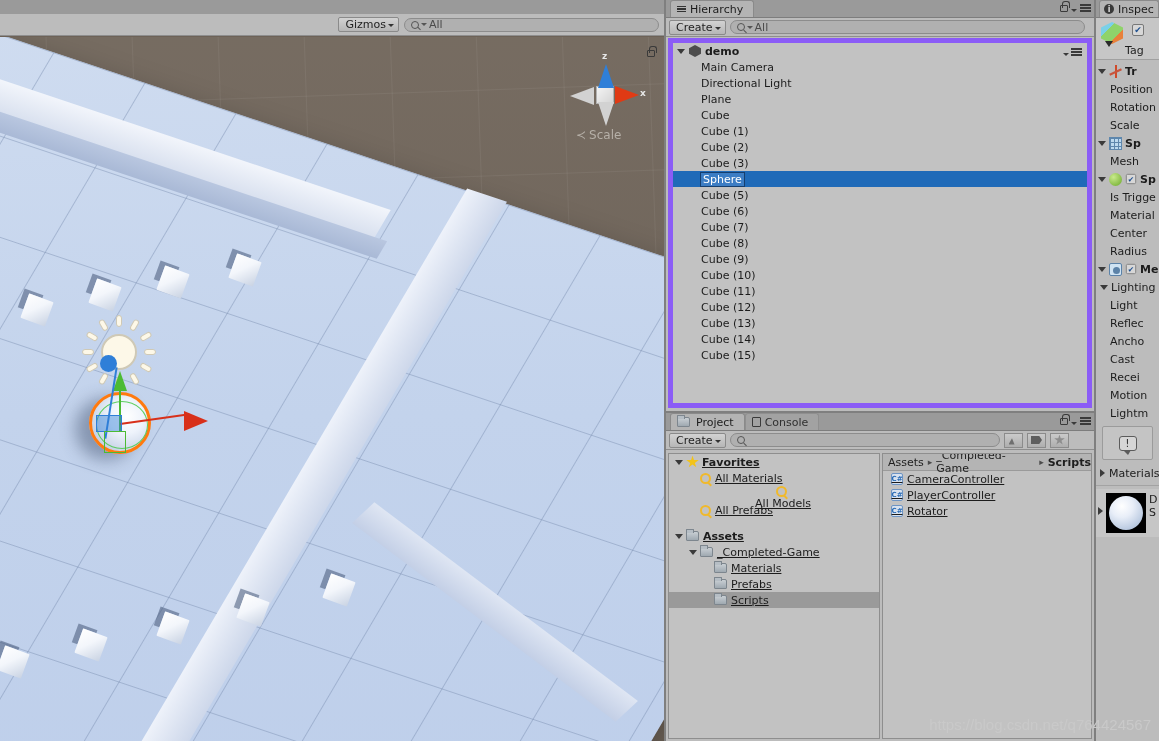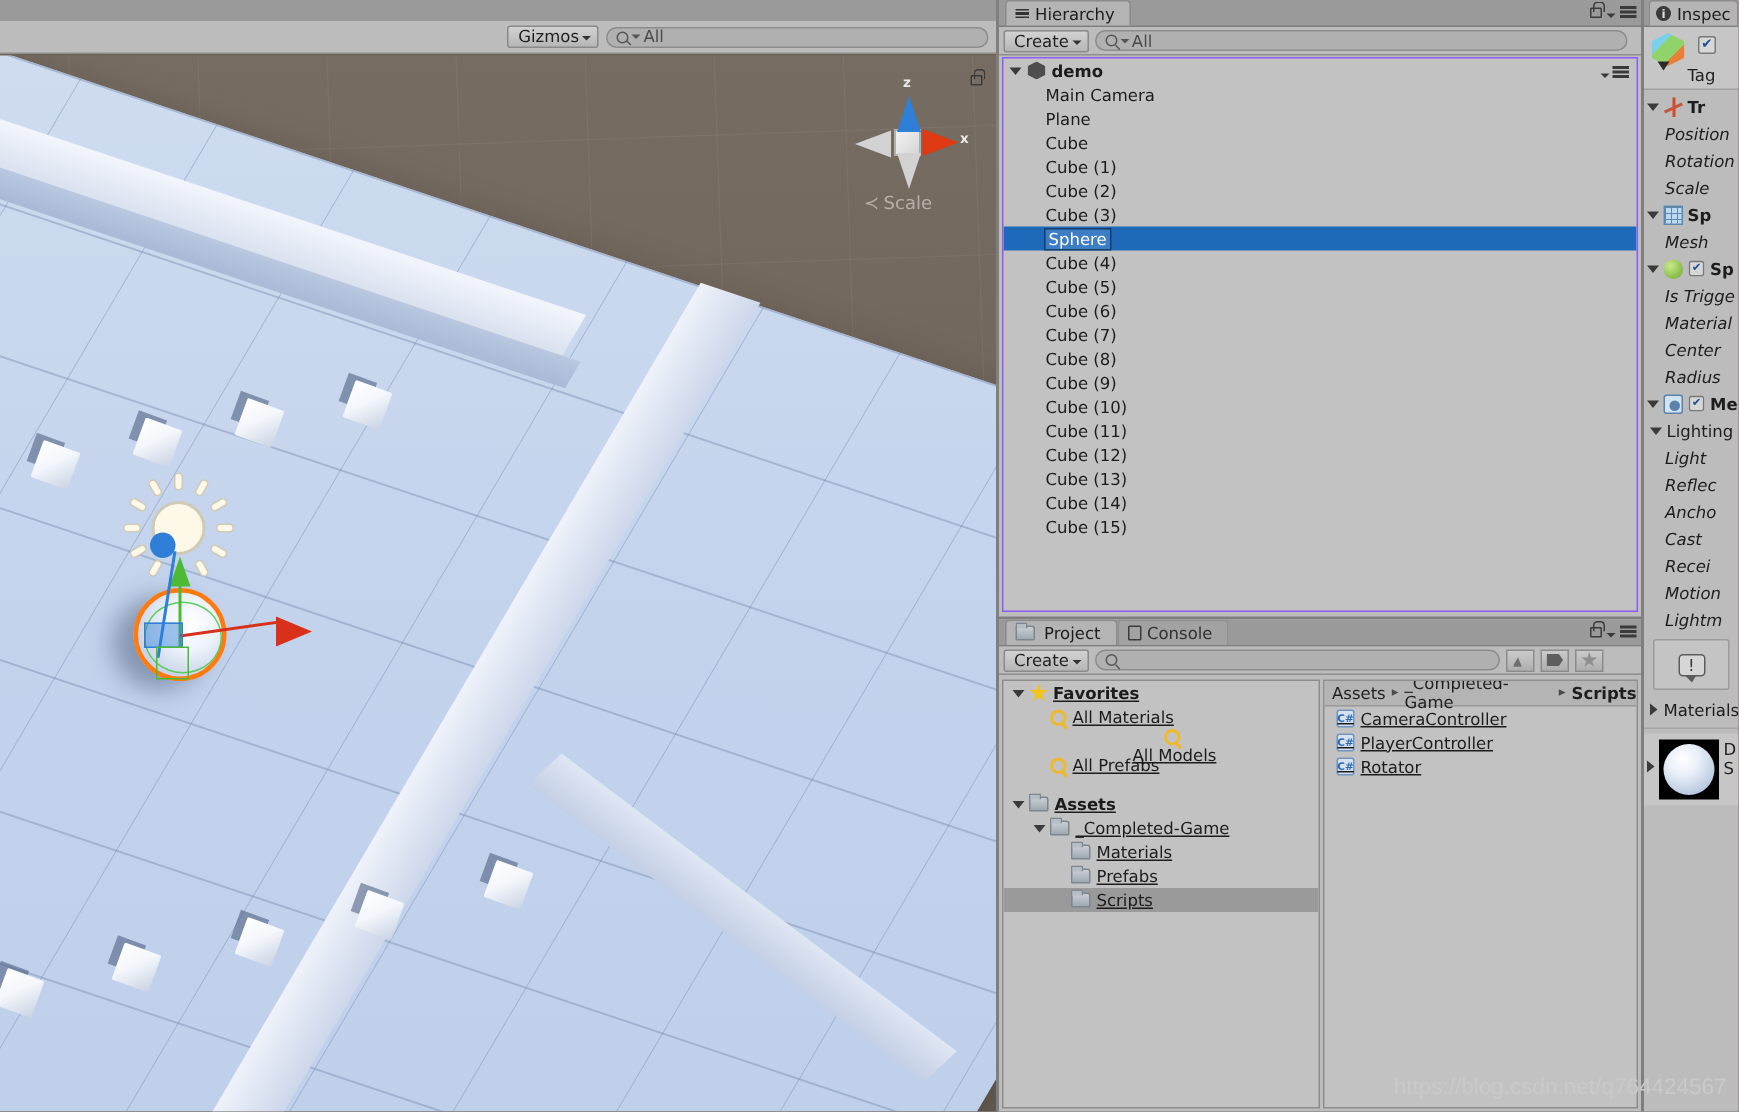--- a/index.html
+++ b/index.html
@@ -182,21 +182,21 @@
   }
   .gz-arrow { position:absolute; width:0;height:0; }
   .gz-line { position:absolute; }
 
   
   #hierarchy { left:666px; top:0; width:428px; height:412px; background:#bcbcbc; }
   #hier-tabbar { position:absolute; left:0; top:0; width:428px; }
   #hier-toolbar { position:absolute; left:0; top:18px; width:428px; }
   #hier-list {
     position:absolute; left:2px; top:38px; width:424px; height:370px;
-    background:#c2c2c2; border:1px solid #8b5cf6; overflow:hidden;
+    background:#c2c2c2; border:5px solid #8b5cf6; overflow:hidden;
   }
   .h-row { height:16px; display:flex; align-items:center; padding-left:4px; font-size:11px; color:#1c1c1c; white-space:nowrap; }
   .h-row.root { font-weight:bold; }
   .h-row.selected { background:#1f6ab8; color:#ffffff; }
   .h-row.selected .h-label { background:#3c7dc4; outline:1px solid #163f6e; padding:0 2px; }
   .h-foldout {
     width:0;height:0;border-left:4px solid transparent;border-right:4px solid transparent;
     border-top:5px solid #3a3a3a; margin-right:4px; flex:none;
   }
   .unity-logo {
@@ -277,21 +277,21 @@
     width:12px;height:12px;background:#d7d7d7;border:1px solid #787878;border-radius:2px;
     display:flex;align-items:center;justify-content:center; flex:none;
   }
   .cbox::after{content:"\2714";font-size:9px;color:#1c4f8f;line-height:1;}
   .i-sect {
     display:flex; align-items:center; gap:3px; height:18px;
     padding-left:2px; font-size:11px; font-weight:bold; color:#1c1c1c;
     white-space:nowrap;
   }
   .i-row { height:18px; padding-left:4px; font-size:11px; color:#1c1c1c; display:flex; align-items:center; white-space:nowrap; }
-  .i-row.ind { padding-left:14px;font-style:italic; }
+  .i-row.ind { padding-left:14px; }
   .i-sep { height:1px; background:#a3a3a3; margin:3px 0; }
   .ico-transform {
     width:13px;height:13px;flex:none;position:relative;
   }
   .ico-transform::before{content:"";position:absolute;left:6px;top:0;width:1.6px;height:13px;background:#d04a2a;}
   .ico-transform::after{content:"";position:absolute;left:0;top:6px;width:13px;height:1.6px;background:#c8543c;transform:rotate(-25deg);}
   .ico-meshfilter{width:13px;height:13px;flex:none;background:#bcd9ef;border:1px solid #5e87ad;
     background-image:linear-gradient(#5e87ad 1px,transparent 1px),linear-gradient(90deg,#5e87ad 1px,transparent 1px);
     background-size:4px 4px;}
   .ico-collider{width:13px;height:13px;flex:none;border-radius:50%;
@@ -469,20 +469,24 @@
             <i></i>
           </span>
       </div>
       <div id="hier-items">
           <div class="h-row">
             <span class="h-indent"></span>
             <span class="h-label">Main Camera</span>
           </div>
           <div class="h-row">
             <span class="h-indent"></span>
+            <span class="h-label">Directional Light</span>
+          </div>
+          <div class="h-row">
+            <span class="h-indent"></span>
             <span class="h-label">Plane</span>
           </div>
           <div class="h-row">
             <span class="h-indent"></span>
             <span class="h-label">Cube</span>
           </div>
           <div class="h-row">
             <span class="h-indent"></span>
             <span class="h-label">Cube (1)</span>
           </div>
@@ -490,24 +494,20 @@
             <span class="h-indent"></span>
             <span class="h-label">Cube (2)</span>
           </div>
           <div class="h-row">
             <span class="h-indent"></span>
             <span class="h-label">Cube (3)</span>
           </div>
           <div class="h-row selected">
             <span class="h-indent"></span>
             <span class="h-label">Sphere</span>
-          </div>
-          <div class="h-row">
-            <span class="h-indent"></span>
-            <span class="h-label">Cube (4)</span>
           </div>
           <div class="h-row">
             <span class="h-indent"></span>
             <span class="h-label">Cube (5)</span>
           </div>
           <div class="h-row">
             <span class="h-indent"></span>
             <span class="h-label">Cube (6)</span>
           </div>
           <div class="h-row">

